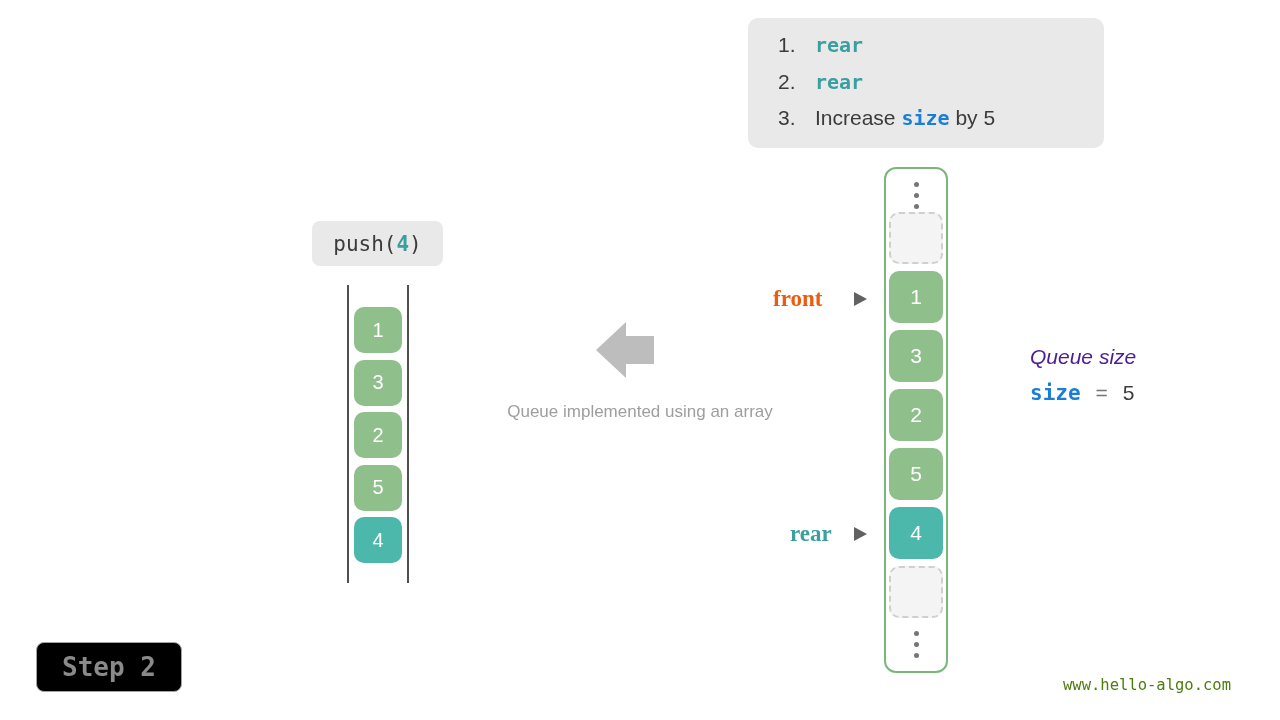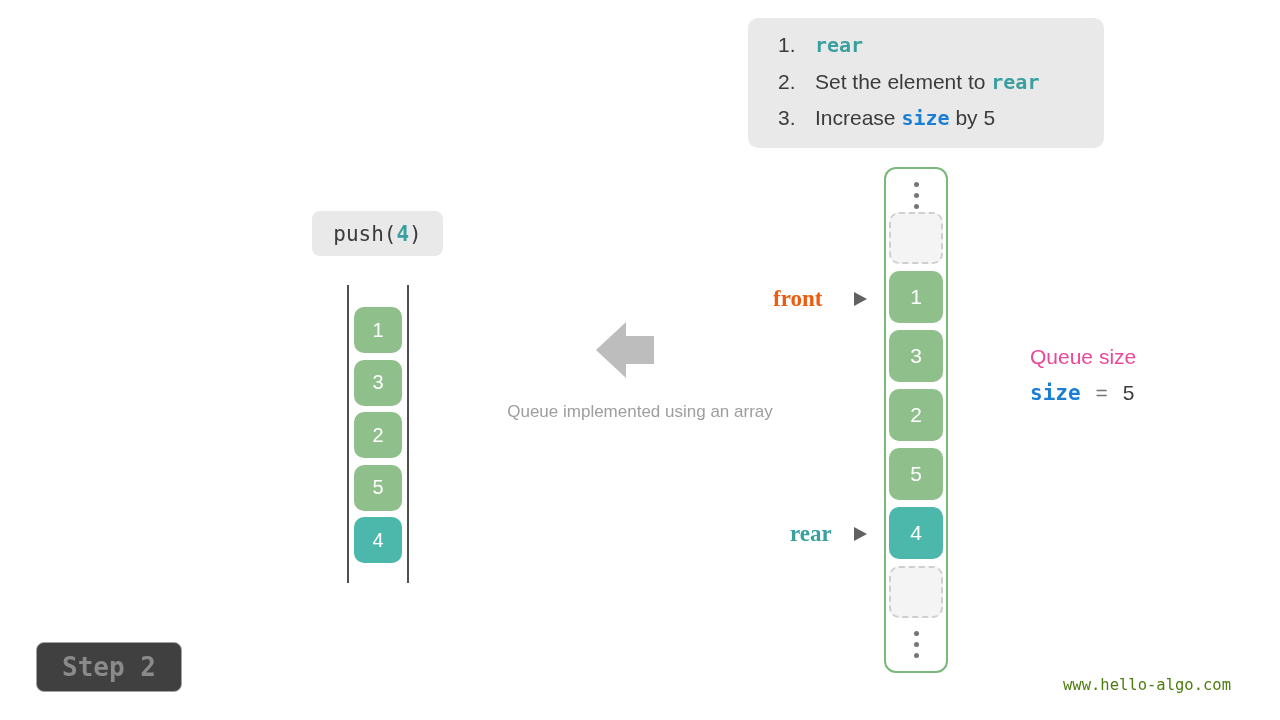--- a/index.html
+++ b/index.html
@@ -26,21 +26,21 @@
   .instruction-num { width:37px; flex:none; }
   .code {
     font-family:"DejaVu Sans Mono","Liberation Mono",monospace;
     font-weight:bold; font-size:20px;
   }
   .code.teal { color:#399f9f; }
   .code.blue { color:#1a7fd4; }
 
   
   .push-box {
-    position:absolute; left:312px; top:211px; width:131px; height:45px;
+    position:absolute; left:312px; top:221px; width:131px; height:45px;
     background:#e9e9e9; border-radius:8px;
     display:flex; align-items:center; justify-content:center;
     font-family:"DejaVu Sans Mono","Liberation Mono",monospace;
     font-size:21px; color:#3b3b3b; white-space:pre;
   }
   .push-box .arg { color:#399f9f; font-weight:bold; }
 
   
   .stack-rails {
     position:absolute; left:347px; top:285px; width:62px; height:298px;
@@ -110,33 +110,33 @@
   .ptr-arrow {
     position:absolute; width:0; height:0;
     border-top:7px solid transparent; border-bottom:7px solid transparent;
     border-left:13px solid #616161;
   }
   .ptr-arrow.front { left:854px; top:292px; }
   .ptr-arrow.rear  { left:854px; top:527px; }
 
   
   .qsize { position:absolute; left:1030px; top:344px; }
-  .qsize-title { font-size:21px; color:#ec4899; line-height:25px; }
+  .qsize-title { font-size:21px; color:#4c1d95; line-height:25px;font-style:italic; }
   .qsize-line  { margin-top:12px; font-size:21px; color:#3c3c3c; display:flex; align-items:baseline; }
   .qsize-line .var {
     font-family:"DejaVu Sans Mono","Liberation Mono",monospace;
     font-weight:bold; font-size:21px; color:#1a7fd4;
   }
   .qsize-line .eq  { color:#757575; margin-left:15px; }
   .qsize-line .val { color:#3c3c3c; margin-left:15px; }
 
   
   .step-box {
     position:absolute; left:36px; top:642px; width:146px; height:50px;
-    border:1.5px solid #a3a3a3; border-radius:8px; background:#404040;
+    border:1.5px solid #a3a3a3; border-radius:8px; background:#000000;
     display:flex; align-items:center; justify-content:center;
     font-family:"DejaVu Sans Mono","Liberation Mono",monospace;
     font-weight:bold; font-size:26px; color:#8a8a8a; white-space:pre;
   }
 
   
   .watermark {
     position:absolute; left:1063px; top:676px;
     font-family:"DejaVu Sans Mono","Liberation Mono",monospace;
     font-size:15.5px; color:#4d7c0f;
@@ -146,21 +146,20 @@
 <body>
 
 <div class="instruction-box">
   <div class="instruction-line">
     <span class="instruction-num">1.</span>
     <span class="code teal">rear</span>
     <span></span>
   </div>
   <div class="instruction-line">
     <span class="instruction-num">2.</span>
-    <span>Set the element to </span>
     <span class="code teal">rear</span>
     <span></span>
   </div>
   <div class="instruction-line">
     <span class="instruction-num">3.</span>
     <span>Increase </span>
     <span class="code blue">size</span>
     <span> by 5</span>
   </div>
 </div>

